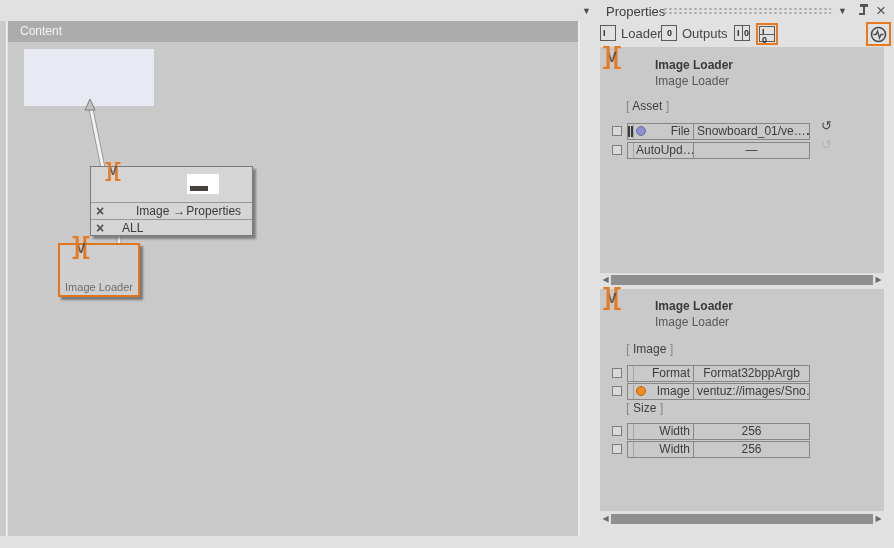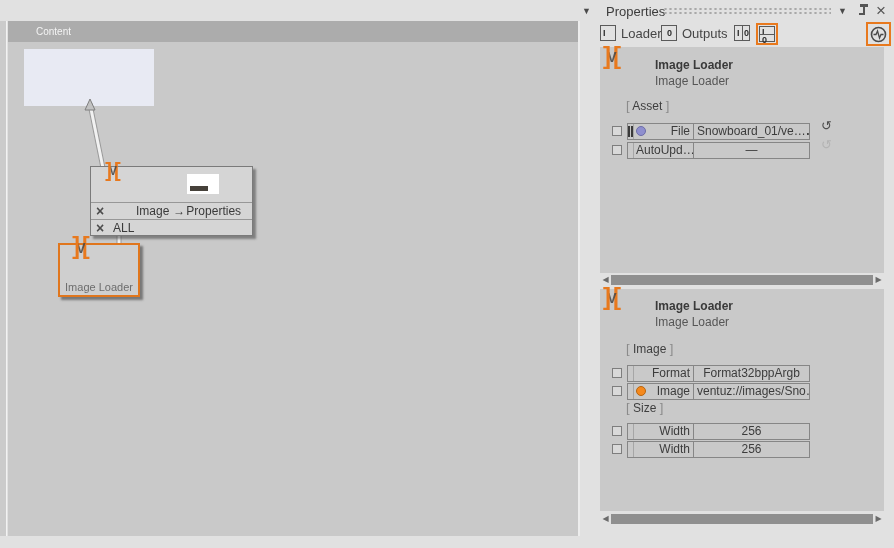--- a/index.html
+++ b/index.html
@@ -4,21 +4,21 @@
 <style>
   *{margin:0;padding:0;box-sizing:border-box}
   html,body{background:#e1e1e1}
   .screen{position:relative;width:894px;height:548px;background:#e1e1e1;
     font-family:"Liberation Sans",sans-serif;color:#3c3c3c;overflow:hidden}
   .abs{position:absolute}
 
   
   .left-strip{left:0;top:21px;width:7px;height:515px;background:#cbcbcb;border-right:1px solid #f2f2f2}
   .content-titlebar{left:8px;top:21px;width:570px;height:21px;background:#acacac;
-    color:#f4f4f4;font-size:10px;line-height:21px;padding-left:28px}
+    color:#f4f4f4;font-size:12px;line-height:21px;padding-left:12px}
   .canvas{left:8px;top:42px;width:570px;height:494px;background:#c9c9c9}
   .sep-line{left:578px;top:21px;width:2px;height:515px;background:#ededed}
 
   .halo{position:absolute;left:16px;top:7px;width:130px;height:57px;background:#e8eaf3}
   .lt-node{position:absolute;left:22px;top:12px;width:118px;height:46px;background:#f3f3f3;
     border:2px solid #3f3f3f;box-shadow:3px 3px 2px rgba(45,45,45,.55);display:flex;align-items:center}
   .lt-icon{width:38px;height:24px;background:#ffffff;margin-left:7px;position:relative;flex:none}
   .lt-bar{position:absolute;left:2px;bottom:2px;width:22px;height:6px;background:#46413a}
   .lt-label{font-size:13px;color:#3a3a3a;margin-left:8px;white-space:nowrap}
 
@@ -178,21 +178,21 @@
           </span>
       </div>
       <div class="popup-row">
         <span class="px">×</span>
         <span style="margin-left:23px">Image</span>
         <span class="arrow-r">→</span>
         <span>Properties</span>
       </div>
       <div class="popup-row">
         <span class="px">×</span>
-        <span style="margin-left:0">ALL</span>
+        <span style="margin-left:9px">ALL</span>
       </div>
     </div>
 
     <div class="il-node">
       <span class="checker ckil abs" style="left:21px;top:3px">
         <span class="brl">[</span>
         <span class="vee">V</span>
         <span class="brr">]</span>
       </span>
       <span class="il-label">Image Loader</span>

